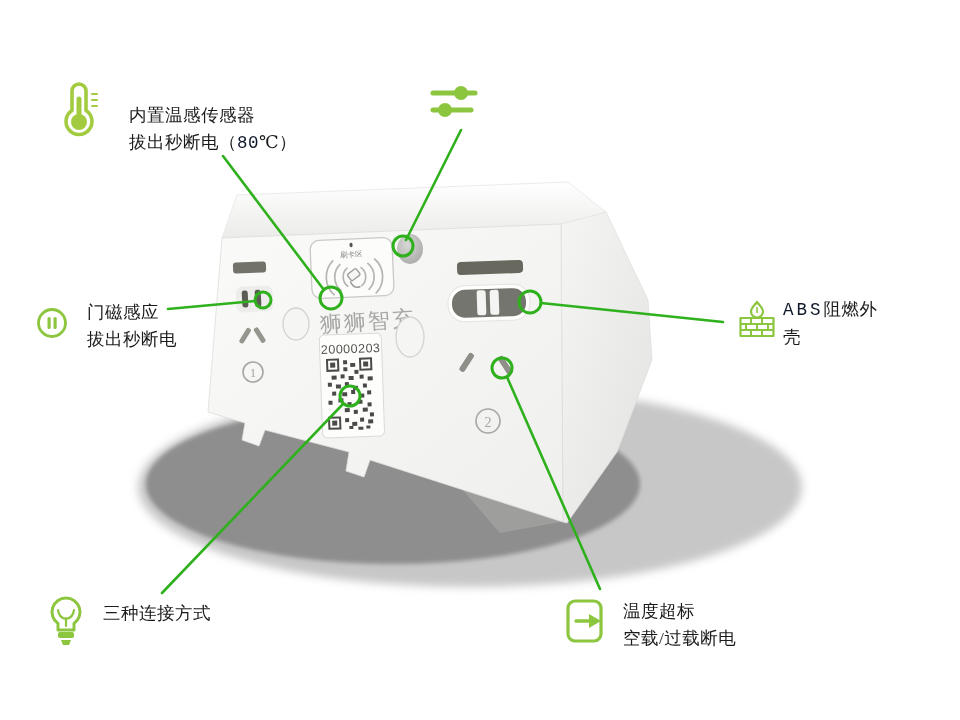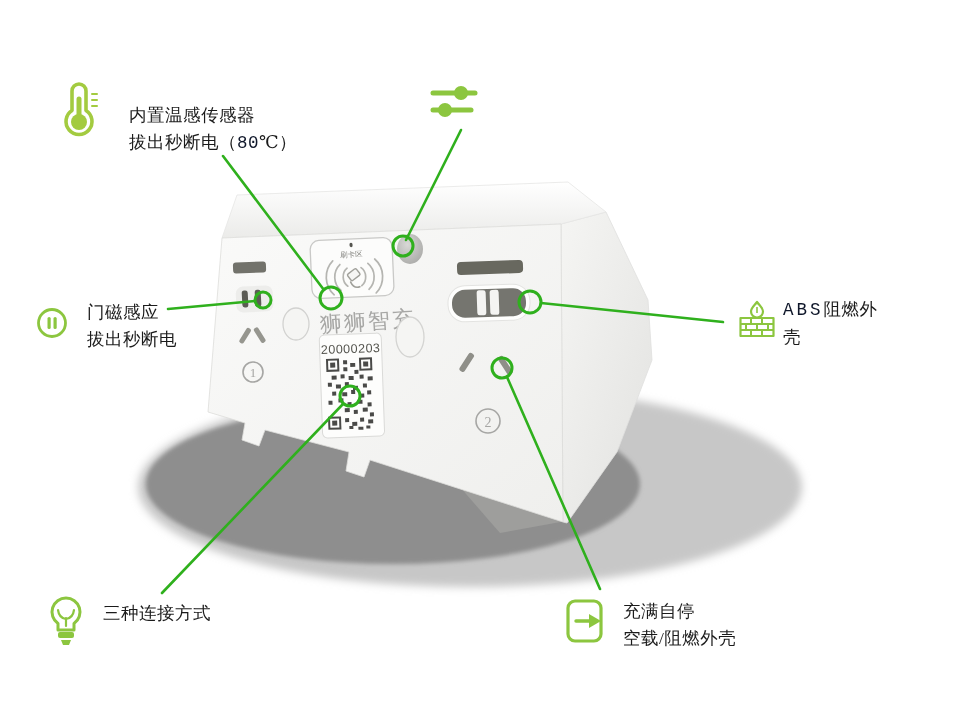--- a/index.html
+++ b/index.html
@@ -249,18 +249,18 @@
     </div>
   </div>
 
   <svg class="icn" style="left:565px;top:598px" width="42" height="46" viewBox="0 0 42 46">
     <rect x="3" y="3" width="33" height="40" rx="7" fill="none" stroke="#8cc63f" stroke-width="3.2"></rect>
     <line x1="11" y1="23" x2="26" y2="23" stroke="#8cc63f" stroke-width="3.4" stroke-linecap="round"></line>
     <path d="M24,16 L36,23 L24,30 Z" fill="#8cc63f"></path>
   </svg>
   <div class="callout" style="left:623px;top:598px;width:124px">
     <div class="txt">
-      <div>充满自停</div>
-      <div>空载/阻燃外壳</div>
+      <div>温度超标</div>
+      <div>空载/过载断电</div>
     </div>
   </div>
 
 </div>
 
 </body></html>

